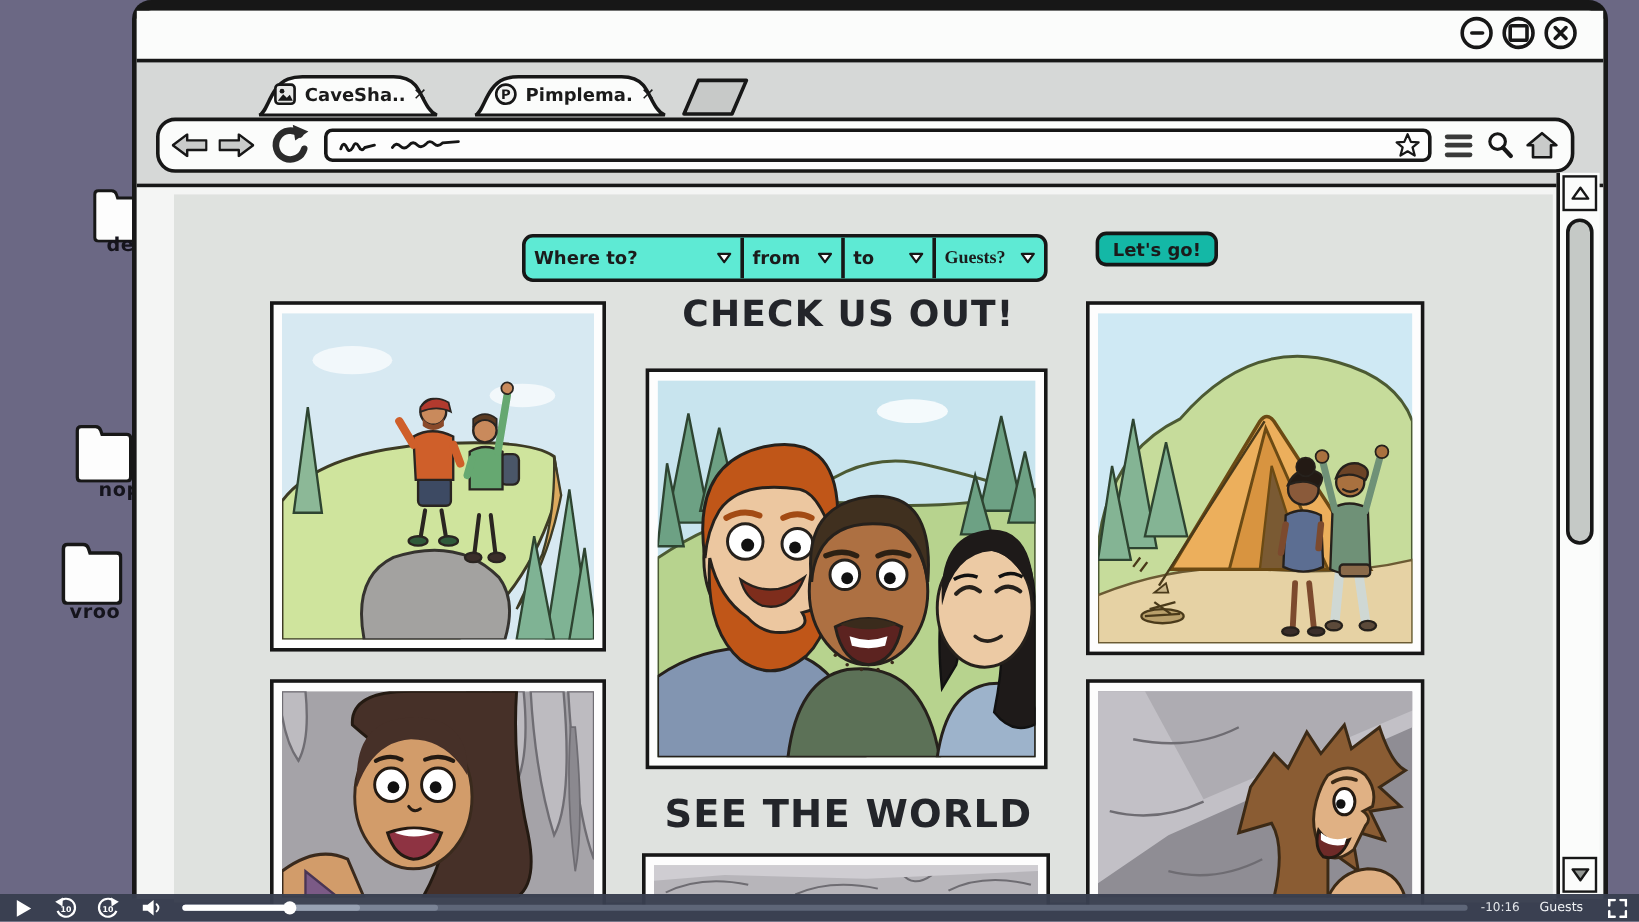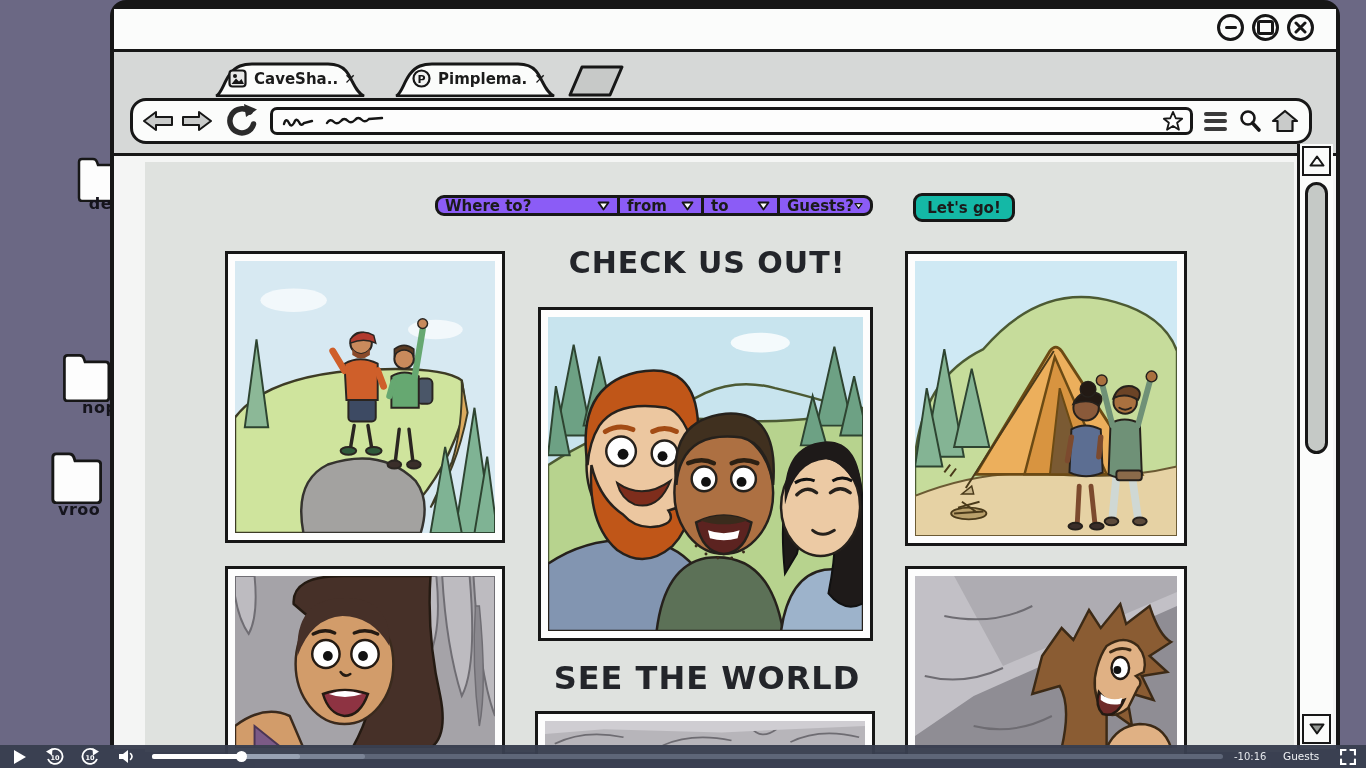--- a/index.html
+++ b/index.html
@@ -24,23 +24,23 @@
   #urlfield{flex:1;height:28px;border:3px solid #171717;border-radius:7px;background:#fdfdfd;display:flex;align-items:center;padding:0 6px;box-sizing:border-box;}
   #content{left:0;top:144px;width:100%;height:596px;background:#f4f5f4;border-top:3px solid #171717;box-sizing:border-box;}
   #pagebg{left:31px;top:6px;width:1149px;height:590px;background:#dfe2df;}
 
   
   #scrollbar{left:1183px;top:135px;width:36px;height:605px;background:#fbfcfb;border-left:3px solid #171717;box-sizing:border-box;}
   .sb-box{left:2px;width:29px;height:30px;background:#fbfcfb;border:2px solid #171717;box-sizing:border-box;display:flex;align-items:center;justify-content:center;}
   #sb-thumb{left:5px;top:38px;width:23px;height:272px;background:#c5c9c6;border:3px solid #171717;border-radius:12px;box-sizing:border-box;}
 
   
-  #ddgroup{left:321px;top:186px;height:21px;display:flex;border:3px solid #171717;border-radius:9px;background:#8b5cf6;box-sizing:border-box;overflow:hidden;}
+  #ddgroup{left:321px;top:186px;height:40px;display:flex;border:3px solid #171717;border-radius:9px;background:#5eead4;box-sizing:border-box;overflow:hidden;}
   .ddfield{display:flex;align-items:center;justify-content:space-between;padding:0 7px;border-right:3px solid #171717;box-sizing:border-box;}
-  .ddfield:last-child{border-right:none;}
+  .ddfield:last-child{border-right:none;font-family:Liberation Serif, serif;}
   .ddlabel{font-weight:bold;font-size:15px;color:#1b1b1b;white-space:nowrap;}
   #gobtn{left:799px;top:184px;width:102px;height:29px;background:#14b8a6;border:3px solid #171717;border-radius:9px;box-sizing:border-box;display:flex;align-items:center;justify-content:center;font-weight:bold;font-size:15px;color:#1b1b1b;}
   .headline{left:343px;width:500px;text-align:center;font-weight:bold;color:#23252a;letter-spacing:1px;}
   #headline1{top:236px;font-size:30px;}
   #headline2{top:650px;font-size:32px;}
 
   
   .photo{background:#fdfdfd;border:3px solid #171717;box-sizing:border-box;padding:7px;}
   .photo svg{display:block;width:100%;height:100%;}
 

